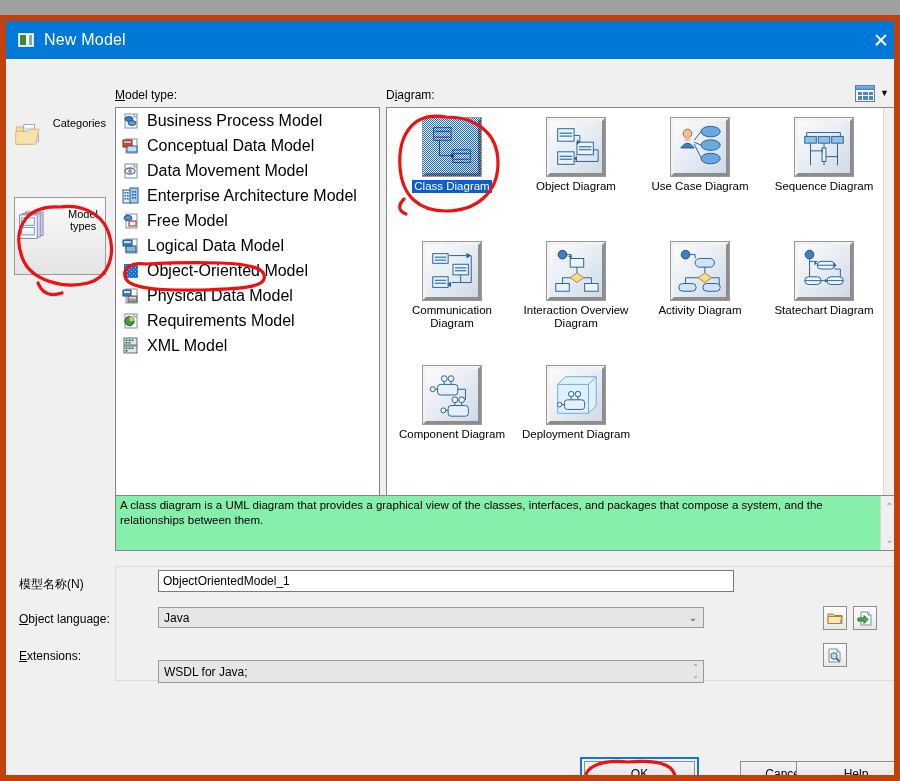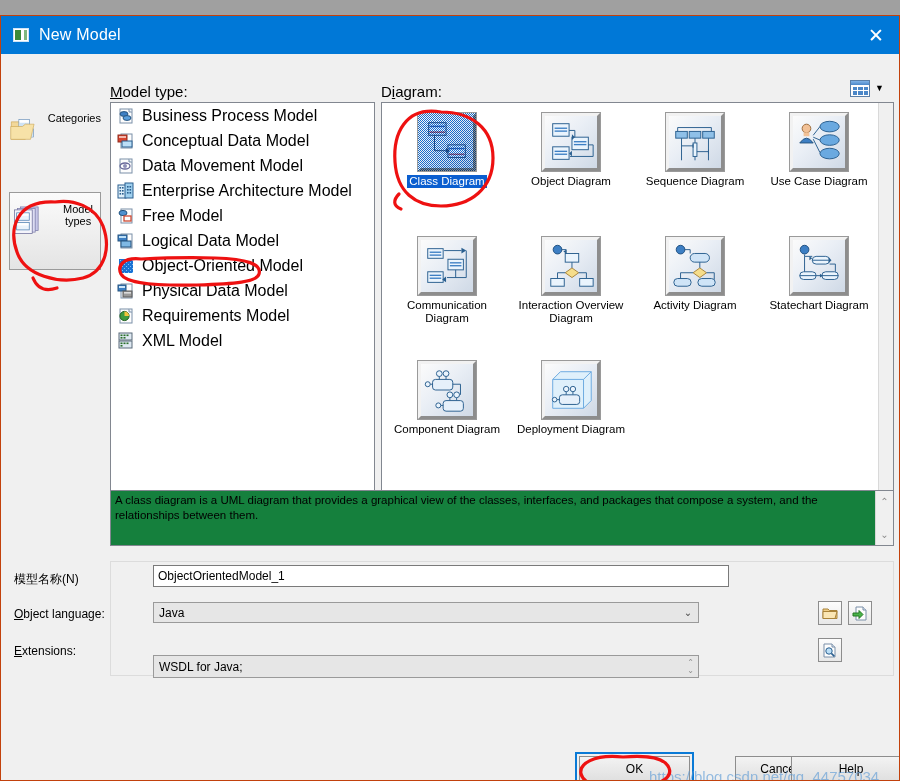--- a/index.html
+++ b/index.html
@@ -8,21 +8,21 @@
     background:#a0a0a0;
     font-family:"Liberation Sans","DejaVu Sans",sans-serif;
     font-size:12px;
     color:#000;
     overflow:hidden;
     position:relative;
   }
   #dialog{
     position:absolute;left:0;top:15px;width:900px;height:766px;
     background:#f0f0f0;
-    border:1px solid #c2410c;
+    border:6px solid #c2410c;
     box-sizing:border-box;
     overflow:hidden;
   }
   
   #titlebar{
     position:absolute;left:0;top:0;width:898px;height:38px;
     background:#0078d7;
     display:flex;align-items:center;
   }
   #title-icon{
@@ -40,21 +40,21 @@
   }
   #title-text{
     color:#fff;font-size:16px;letter-spacing:.2px;
   }
   #close-btn{
     position:absolute;right:0;top:0;width:46px;height:38px;
     display:flex;align-items:center;justify-content:center;
     color:#fff;font-size:19px;font-weight:300;line-height:1;
   }
   
-  .field-label{font-size:15px;color:#000;}
+  .field-label{font-size:12px;color:#000;}
   .u{text-decoration:underline;}
   #lbl-modeltype{position:absolute;left:109px;top:67px;}
   #lbl-diagram{position:absolute;left:380px;top:67px;}
 
   
   #rail{position:absolute;left:5px;top:86px;width:98px;height:404px;}
   .rail-item{
     position:absolute;left:3px;width:92px;height:78px;
     display:flex;flex-direction:row;align-items:flex-start;justify-content:flex-start;
     padding-top:6px;box-sizing:border-box;gap:12px;
@@ -120,21 +120,21 @@
     mix-blend-mode:multiply;
   }
   #diagram-vscroll{
     position:absolute;right:0;top:0;width:14px;height:402px;background:#f0f0f0;
     border-left:1px solid #d9d9d9;
   }
 
   
   #desc-box{
     position:absolute;left:109px;top:474px;width:784px;height:56px;
-    background:#15803d;border:1px solid #828790;box-sizing:border-box;
+    background:#86efac;border:1px solid #828790;box-sizing:border-box;
   }
   #desc-text{
     position:absolute;left:4px;top:2px;right:22px;
     font-size:11.5px;line-height:15px;
   }
   #desc-scroll{
     position:absolute;right:0;top:0;width:17px;height:54px;
     background:#f0f0f0;border-left:1px solid #d6d6d6;
   }
   .sb-arrow{
@@ -467,47 +467,47 @@
               <path d="M45 30 h5 v12 h-24" fill="none" stroke="#2a5f8f"></path>
               <path d="M28 39 l-3 3 l3 3 z" fill="#2a5f8f" transform="translate(0,-3)"></path>
             </svg>
           </div>
           <div class="dg-label">Object Diagram</div>
         </div>
         <div class="dg-cell">
           <div class="dg-icon-wrap">
             <div class="dg-frame"></div>
             <svg viewBox="0 0 54 54" width="52" height="52" style="position: absolute; left: 3px; top: 3px;">
+              <circle cx="14" cy="13" r="4.5" fill="#f2c196" stroke="#9a6a3a"></circle>
+              <path d="M7 28 q7 -10 14 0 z" fill="#3d7fc4" stroke="#24537f"></path>
+              <rect x="11" y="17" width="6" height="4" fill="#f2c196"></rect>
+              <ellipse cx="38" cy="11" rx="10" ry="5.5" fill="#6aa9e0" stroke="#2a5f8f"></ellipse>
+              <ellipse cx="38" cy="25" rx="10" ry="5.5" fill="#6aa9e0" stroke="#2a5f8f"></ellipse>
+              <ellipse cx="38" cy="39" rx="10" ry="5.5" fill="#6aa9e0" stroke="#2a5f8f"></ellipse>
+              <path d="M21 20 L28 11 M21 22 L28 25 M21 24 L28 38" fill="none" stroke="#2a5f8f"></path>
+            </svg>
+          </div>
+          <div class="dg-label">Use Case Diagram</div>
+        </div>
+        <div class="dg-cell">
+          <div class="dg-icon-wrap">
+            <div class="dg-frame"></div>
+            <svg viewBox="0 0 54 54" width="52" height="52" style="position: absolute; left: 3px; top: 3px;">
               <rect x="7" y="16" width="12" height="7" fill="#8fc0e8" stroke="#2a5f8f"></rect>
               <rect x="21" y="16" width="12" height="7" fill="#8fc0e8" stroke="#2a5f8f"></rect>
               <rect x="35" y="16" width="12" height="7" fill="#8fc0e8" stroke="#2a5f8f"></rect>
               <path d="M13 23 v23 M27 23 v23 M41 23 v23" fill="none" stroke="#2a5f8f"></path>
               <path d="M9 12 h35" fill="none" stroke="#2a5f8f"></path>
               <path d="M9 12 v4 M44 12 v4" stroke="#2a5f8f"></path>
               <rect x="25" y="28" width="4" height="14" fill="#eaf4fd" stroke="#2a5f8f"></rect>
               <path d="M13 31 h12 M29 37 h12" fill="none" stroke="#2a5f8f"></path>
               <path d="M25 29 l0 4 M41 35 l0 4" stroke="#2a5f8f"></path>
             </svg>
           </div>
           <div class="dg-label">Sequence Diagram</div>
-        </div>
-        <div class="dg-cell">
-          <div class="dg-icon-wrap">
-            <div class="dg-frame"></div>
-            <svg viewBox="0 0 54 54" width="52" height="52" style="position: absolute; left: 3px; top: 3px;">
-              <circle cx="14" cy="13" r="4.5" fill="#f2c196" stroke="#9a6a3a"></circle>
-              <path d="M7 28 q7 -10 14 0 z" fill="#3d7fc4" stroke="#24537f"></path>
-              <rect x="11" y="17" width="6" height="4" fill="#f2c196"></rect>
-              <ellipse cx="38" cy="11" rx="10" ry="5.5" fill="#6aa9e0" stroke="#2a5f8f"></ellipse>
-              <ellipse cx="38" cy="25" rx="10" ry="5.5" fill="#6aa9e0" stroke="#2a5f8f"></ellipse>
-              <ellipse cx="38" cy="39" rx="10" ry="5.5" fill="#6aa9e0" stroke="#2a5f8f"></ellipse>
-              <path d="M21 20 L28 11 M21 22 L28 25 M21 24 L28 38" fill="none" stroke="#2a5f8f"></path>
-            </svg>
-          </div>
-          <div class="dg-label">Use Case Diagram</div>
         </div>
         <div class="dg-cell">
           <div class="dg-icon-wrap">
             <div class="dg-frame"></div>
             <svg viewBox="0 0 54 54" width="52" height="52" style="position: absolute; left: 3px; top: 3px;">
               <rect x="7" y="9" width="16" height="10" fill="#eaf4fd" stroke="#2a5f8f"></rect>
               <rect x="9" y="12" width="12" height="1.4" fill="#3d7fc4"></rect>
               <rect x="9" y="15" width="12" height="1.4" fill="#3d7fc4"></rect>
               <rect x="28" y="20" width="16" height="11" fill="#eaf4fd" stroke="#2a5f8f"></rect>
               <rect x="30" y="23" width="12" height="1.4" fill="#3d7fc4"></rect>

